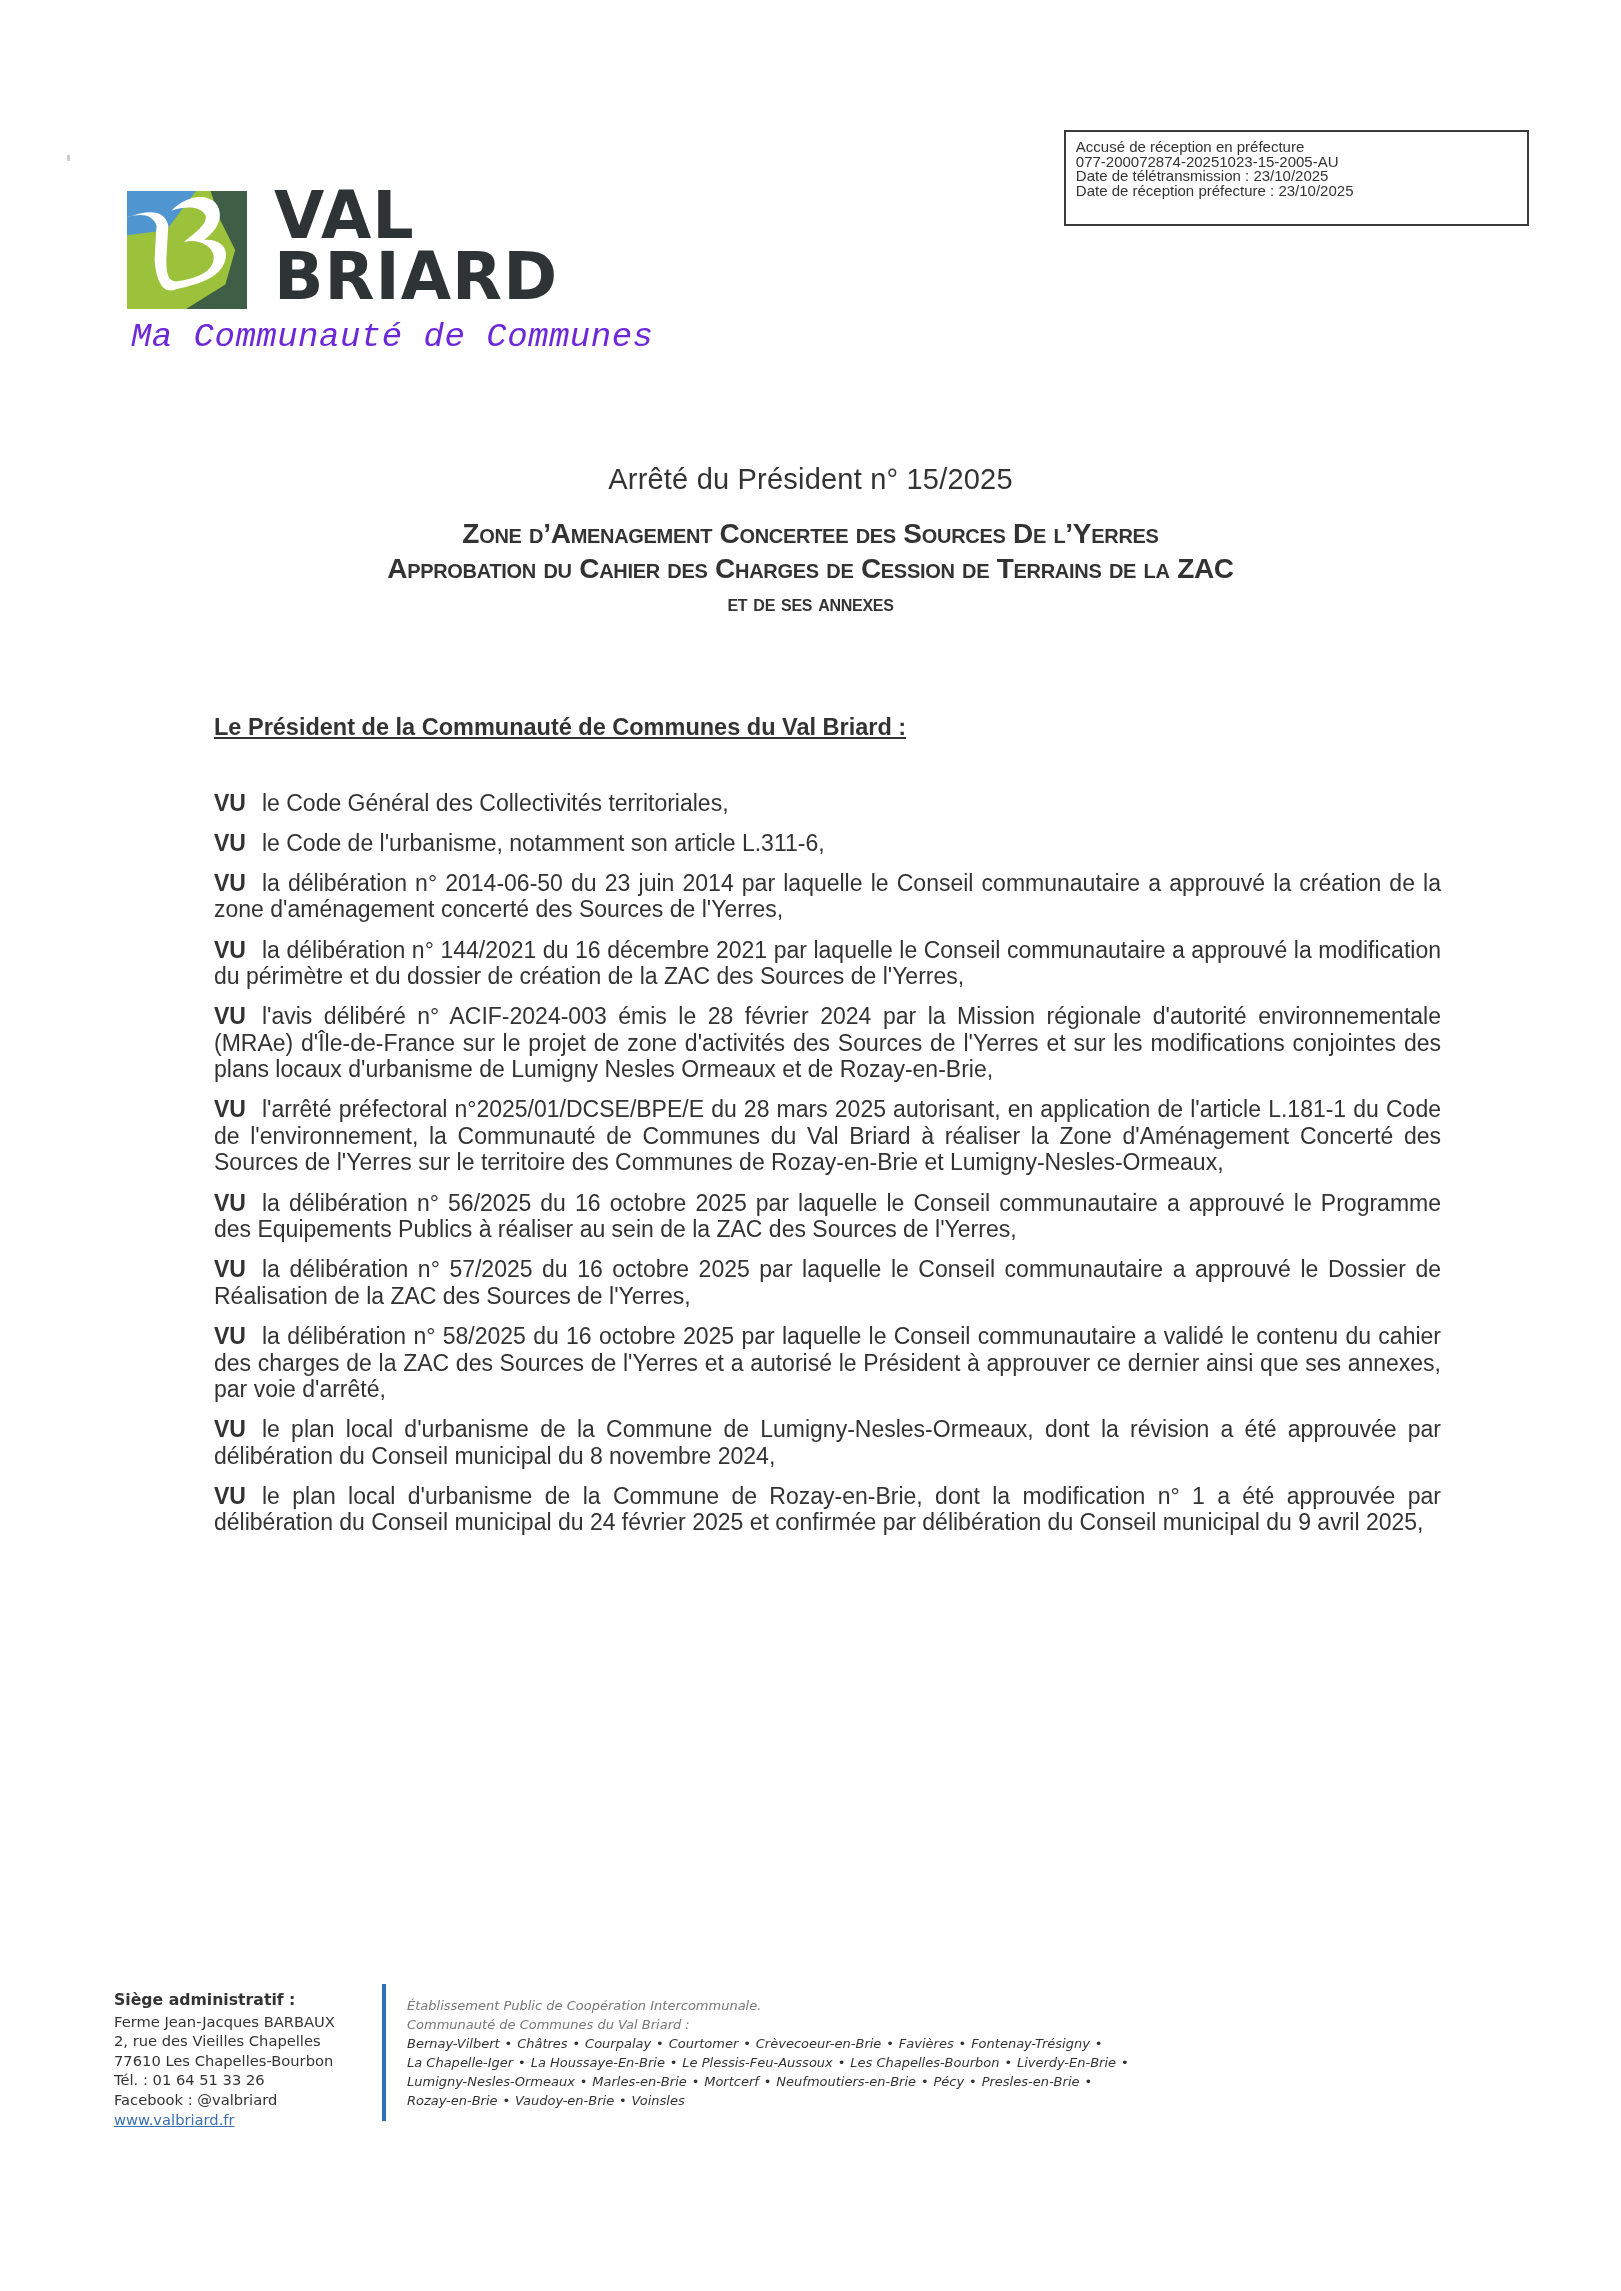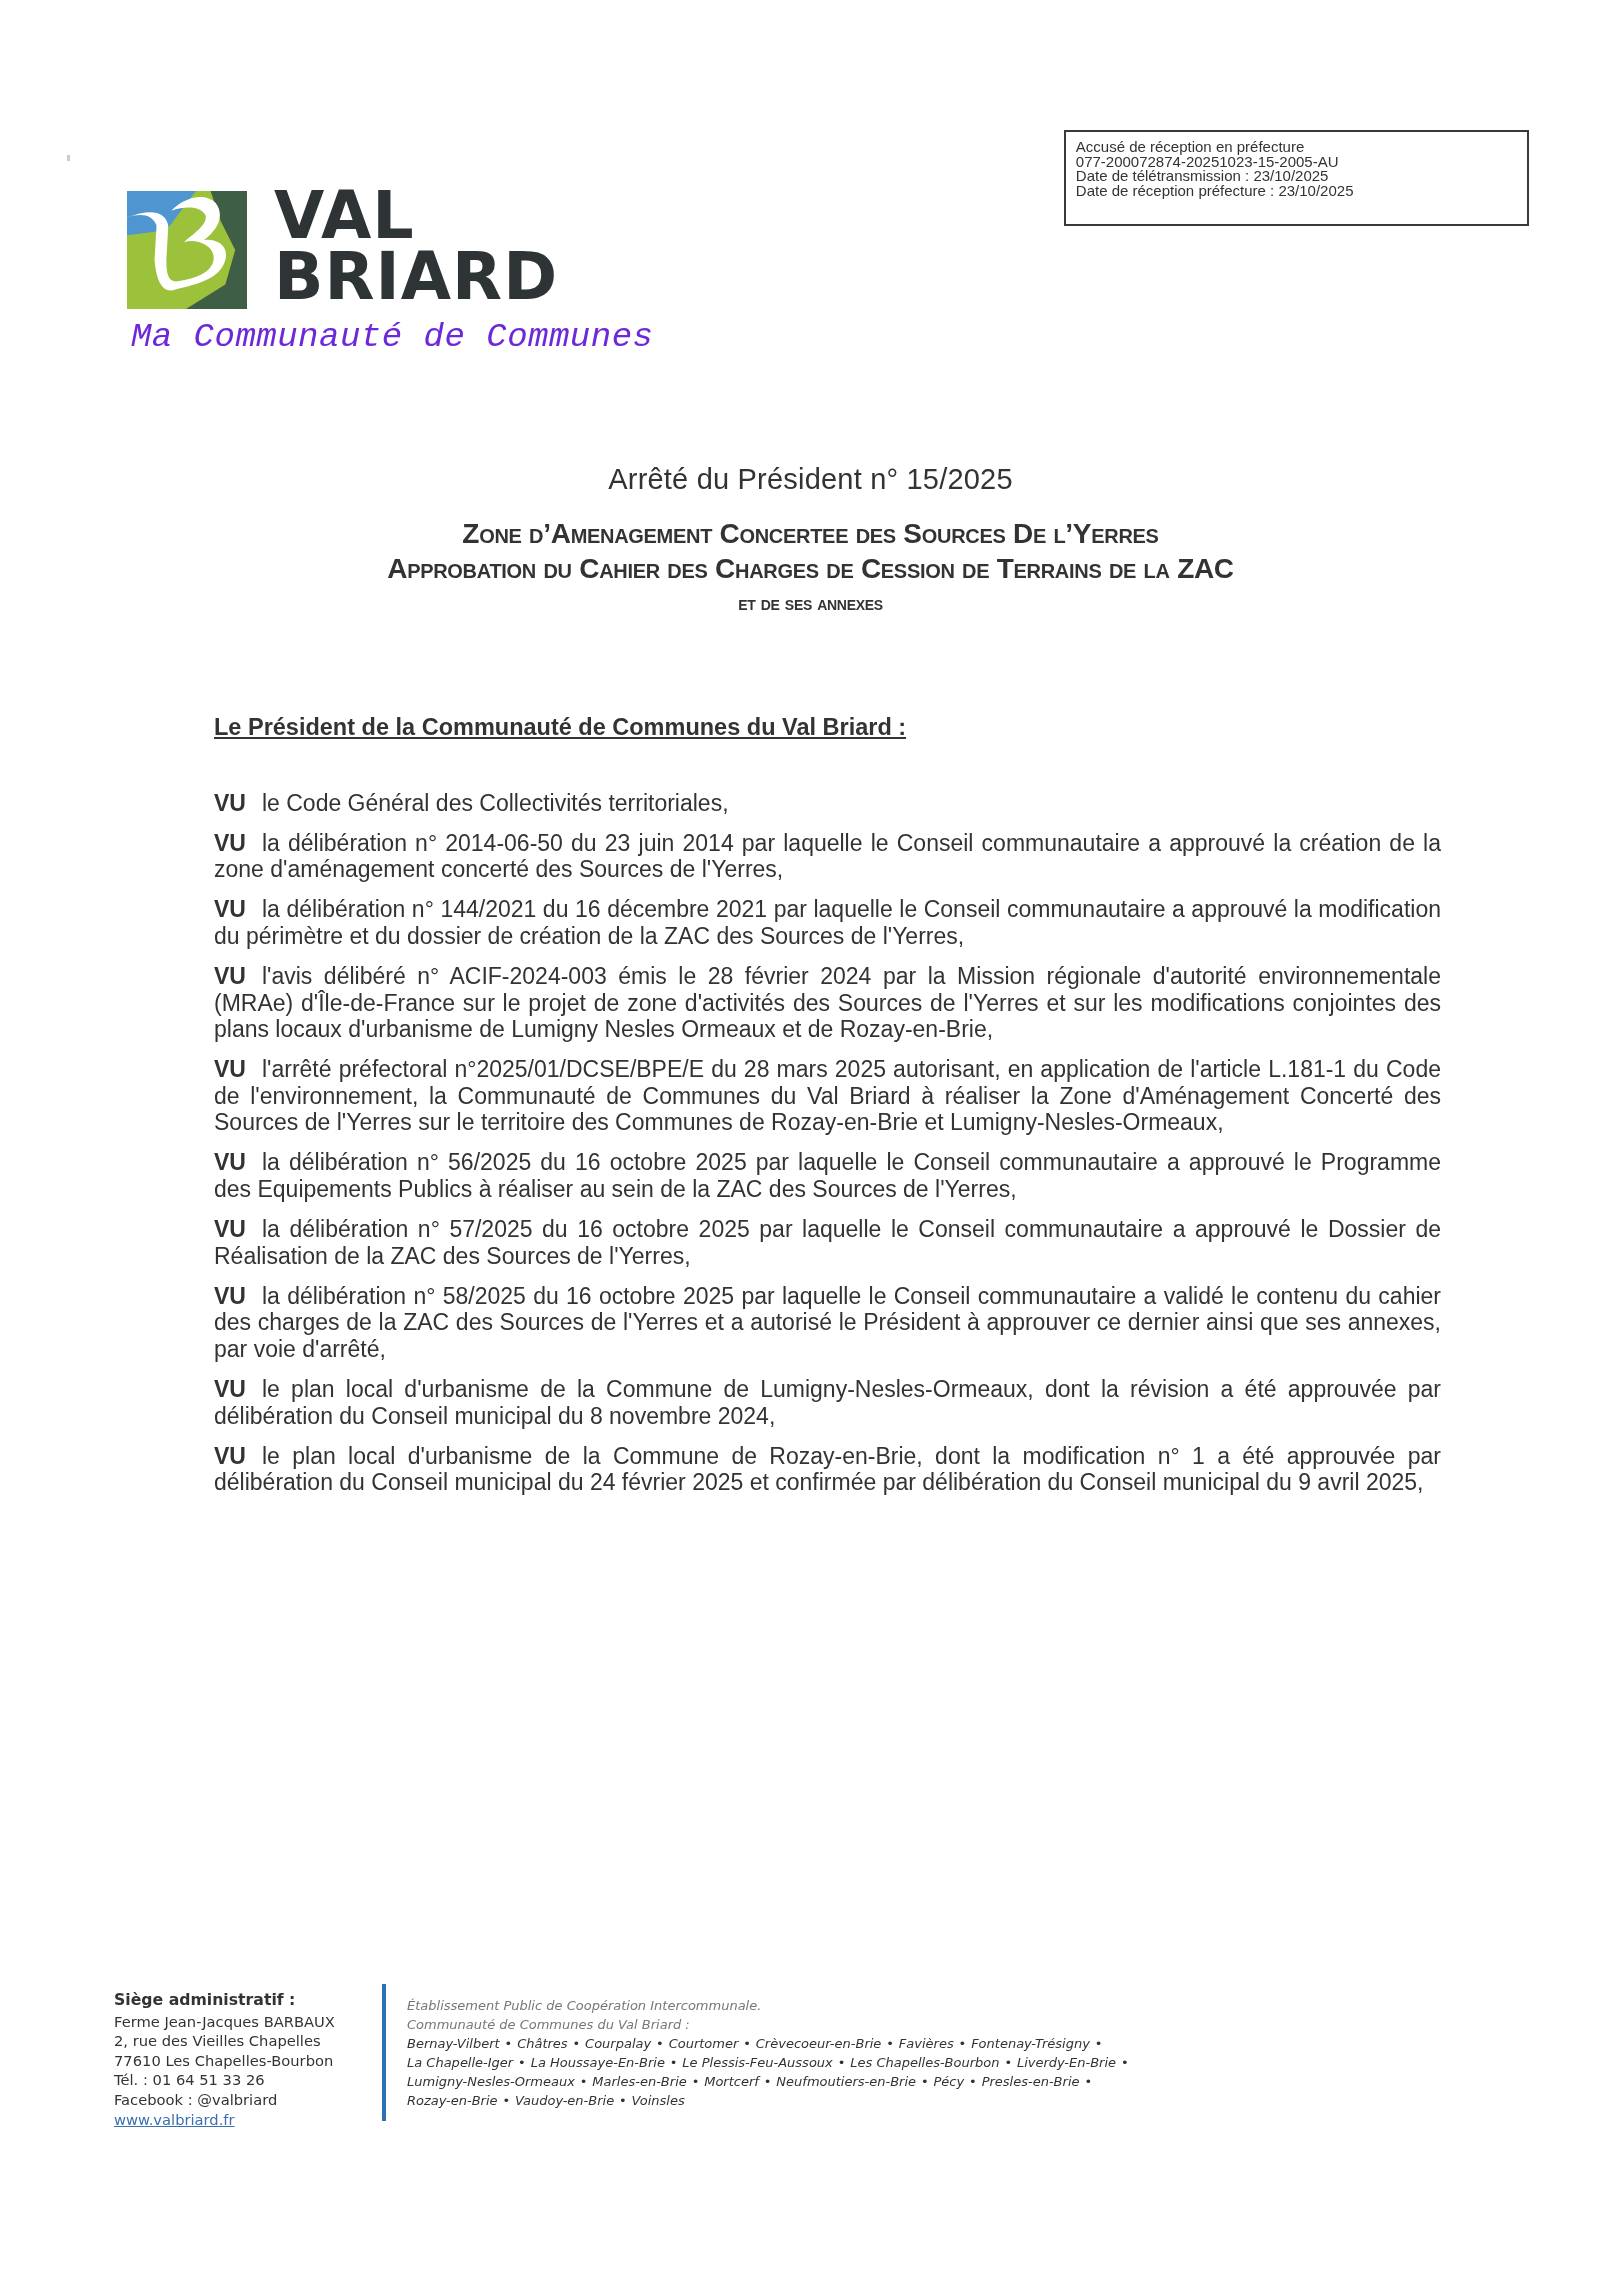--- a/index.html
+++ b/index.html
@@ -29,21 +29,21 @@
   .titles { position: absolute; left: 0; top: 463px; width: 1621px; text-align: center; }
   .title-main {
     font-family: "Liberation Sans", sans-serif; font-size: 29px; color: #333;
     margin: 0 0 19.6px 0; letter-spacing: 0.2px;
   }
   .subtitle {
     font-family: "Liberation Sans Narrow", "Liberation Sans", sans-serif;
     font-variant: small-caps; font-size: 28px; line-height: 35px; color: #333; margin: 0;
     font-weight: bold; letter-spacing: -0.3px;
   }
-  .subtitle.small { font-size: 20px; text-align: center; }
+  .subtitle.small { font-size: 23px; text-align: center; }
 
   .body-text {
     position: absolute; left: 214px; top: 714px; width: 1227px;
     font-family: "Liberation Sans Narrow", "Liberation Sans", sans-serif;
     font-size: 23px; line-height: 26.5px; color: #333;
   }
   .preamble { font-weight: bold; font-size: 23.5px; margin: 0 0 49px 0; text-decoration: underline; }
   .vu { margin: 0 0 13.7px 0; text-align: justify; }
   .vu .kw { font-weight: bold; margin-right: 16px; }
 
@@ -93,20 +93,21 @@
 <div class="titles">
   <div class="title-main">Arrêté du Président n° 15/2025</div>
   <div class="subtitle">Zone d’Amenagement Concertee des Sources De l’Yerres</div>
   <div class="subtitle">Approbation du Cahier des Charges de Cession de Terrains de la ZAC</div>
   <div class="subtitle small">et de ses annexes</div>
 </div>
 
 <div class="body-text">
   <p class="preamble">Le Président de la Communauté de Communes du Val Briard :</p>
   <p class="vu"><span class="kw">VU</span><span>le Code Général des Collectivités territoriales,</span></p>
+  <p class="vu"><span class="kw">VU</span><span>le Code de l'urbanisme, notamment son article L.311-6,</span></p>
   <p class="vu"><span class="kw">VU</span><span>la délibération n° 2014-06-50 du 23 juin 2014 par laquelle le Conseil communautaire a approuvé la création de la zone d'aménagement concerté des Sources de l'Yerres,</span></p>
   <p class="vu"><span class="kw">VU</span><span>la délibération n° 144/2021 du 16 décembre 2021 par laquelle le Conseil communautaire a approuvé la modification du périmètre et du dossier de création de la ZAC des Sources de l'Yerres,</span></p>
   <p class="vu"><span class="kw">VU</span><span>l'avis délibéré n° ACIF-2024-003 émis le 28 février 2024 par la Mission régionale d'autorité environnementale (MRAe) d'Île-de-France sur le projet de zone d'activités des Sources de l'Yerres et sur les modifications conjointes des plans locaux d'urbanisme de Lumigny Nesles Ormeaux et de Rozay-en-Brie,</span></p>
   <p class="vu"><span class="kw">VU</span><span>l'arrêté préfectoral n°2025/01/DCSE/BPE/E du 28 mars 2025 autorisant, en application de l'article L.181-1 du Code de l'environnement, la Communauté de Communes du Val Briard à réaliser la Zone d'Aménagement Concerté des Sources de l'Yerres sur le territoire des Communes de Rozay-en-Brie et Lumigny-Nesles-Ormeaux,</span></p>
   <p class="vu"><span class="kw">VU</span><span>la délibération n° 56/2025 du 16 octobre 2025 par laquelle le Conseil communautaire a approuvé le Programme des Equipements Publics à réaliser au sein de la ZAC des Sources de l'Yerres,</span></p>
   <p class="vu"><span class="kw">VU</span><span>la délibération n° 57/2025 du 16 octobre 2025 par laquelle le Conseil communautaire a approuvé le Dossier de Réalisation de la ZAC des Sources de l'Yerres,</span></p>
   <p class="vu"><span class="kw">VU</span><span>la délibération n° 58/2025 du 16 octobre 2025 par laquelle le Conseil communautaire a validé le contenu du cahier des charges de la ZAC des Sources de l'Yerres et a autorisé le Président à approuver ce dernier ainsi que ses annexes, par voie d'arrêté,</span></p>
   <p class="vu"><span class="kw">VU</span><span>le plan local d'urbanisme de la Commune de Lumigny-Nesles-Ormeaux, dont la révision a été approuvée par délibération du Conseil municipal du 8 novembre 2024,</span></p>
   <p class="vu"><span class="kw">VU</span><span>le plan local d'urbanisme de la Commune de Rozay-en-Brie, dont la modification n° 1 a été approuvée par délibération du Conseil municipal du 24 février 2025 et confirmée par délibération du Conseil municipal du 9 avril 2025,</span></p>
 </div>

